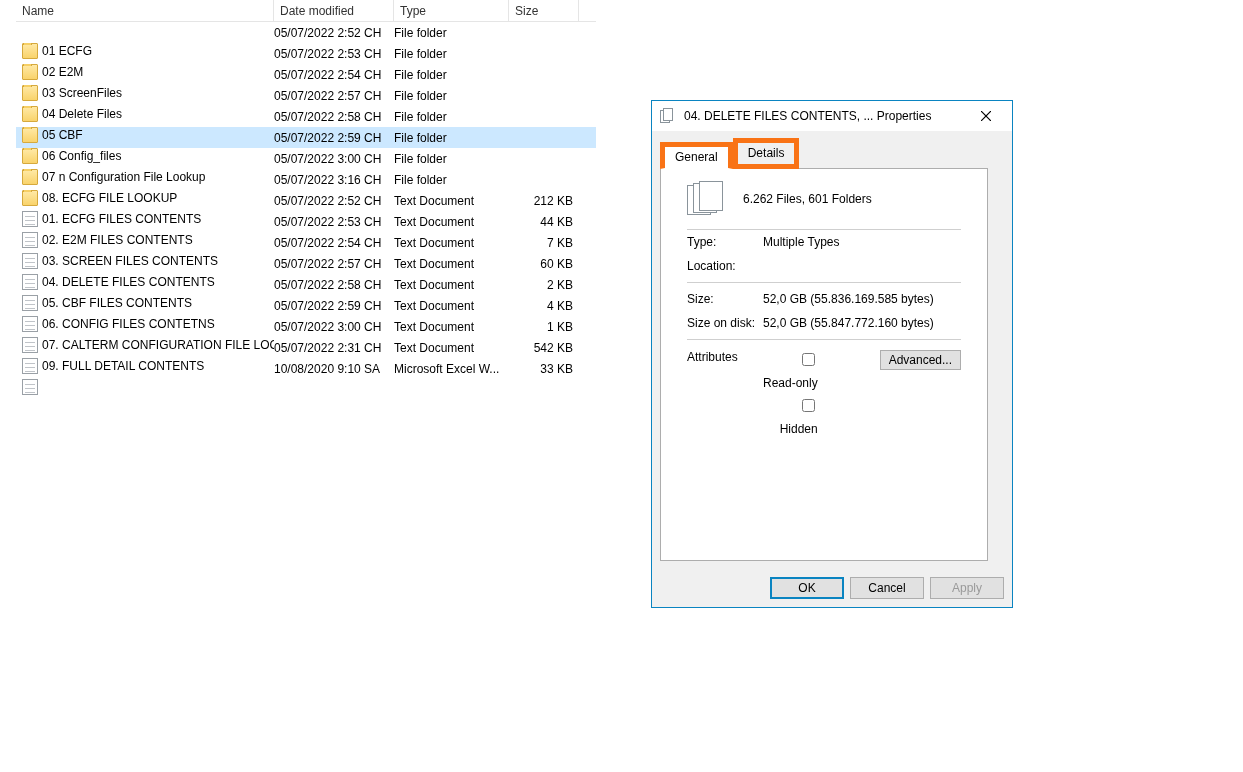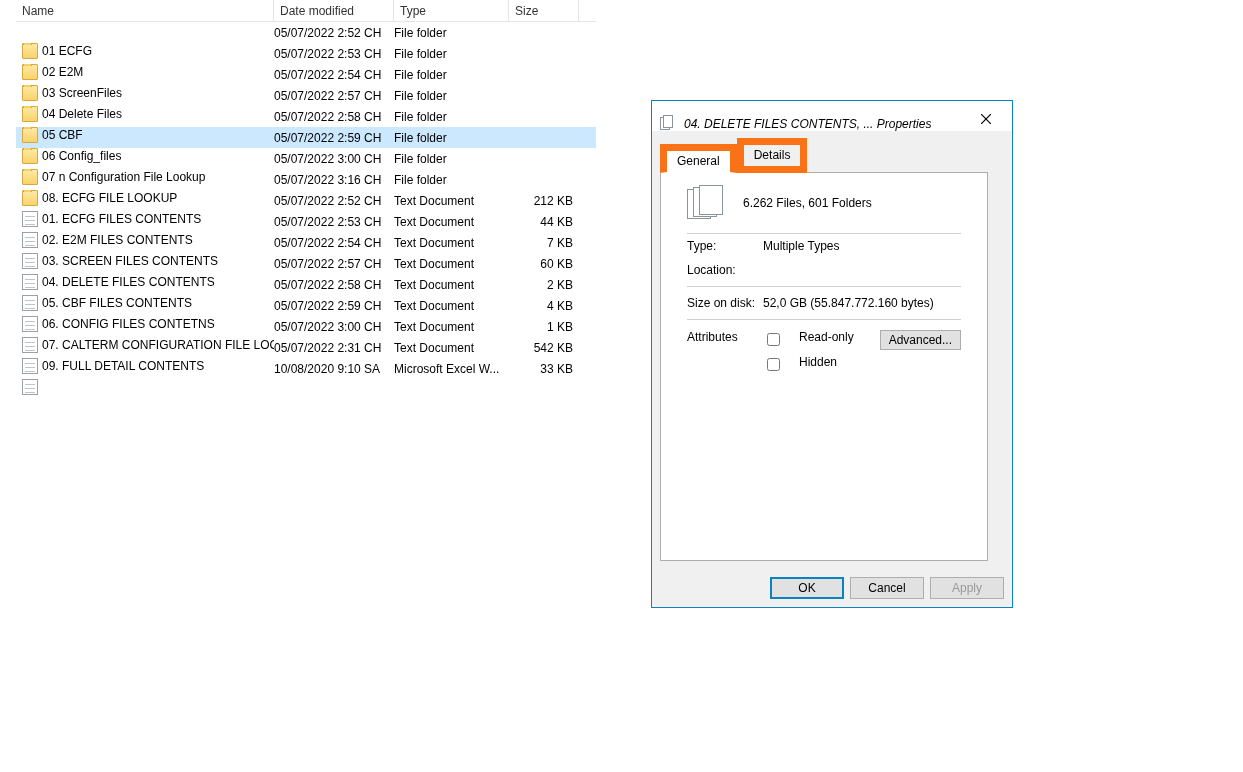--- a/index.html
+++ b/index.html
@@ -90,24 +90,23 @@
     width: 362px;
     height: 508px;
     border: 1px solid #0a84c1;
     background: #f0f0f0;
     display: flex;
     flex-direction: column;
   }
   .titlebar {
     height: 30px;
     background: #ffffff;
-    display:flex; align-items:flex-end;
+    display:flex; align-items:center;
     padding: 0 8px;
     gap: 8px;
-    font-style: italic;
   }
   .titlebar .title-icon {
     width:16px; height:16px; position:relative;
   }
   .titlebar .title-icon .sheet {
     position:absolute; width:10px; height:13px;
     background:#fff; border:1px solid #8a949b;
   }
   .titlebar .title-icon .sheet.a { left:0; top:2px; }
   .titlebar .title-icon .sheet.b { left:3px; top:0; }
@@ -119,21 +118,21 @@
   .titlebar .close svg { width:10px; height:10px; }
 
   .tabs {
     display:flex; align-items:flex-end;
     padding: 6px 8px 0 8px;
     gap:0;
     background:#f0f0f0;
   }
   .tab {
     padding: 3px 10px 4px;
-    border: 7px solid #f97316;
+    border: 5px solid #f97316;
     background: #f0f0f0;
     font-size:12px;
     position:relative;
     top:1px;
     cursor: default;
   }
   .tab.active {
     background:#ffffff;
     border-bottom:1px solid #ffffff;
     z-index:2;
@@ -158,21 +157,21 @@
   .big-icon .sheet.b{left:6px; top:2px;}
   .big-icon .sheet.c{left:12px; top:0;}
   .summary-row { display:flex; align-items:center; padding-bottom:12px; border-bottom:1px solid #cfcfcf; }
   .kv { display:flex; padding:5px 0; }
   .kv .k { width:76px; }
   .kv .v { flex:1; }
   .sep { border-top:1px solid #cfcfcf; margin:4px 0; }
   .attrs { display:flex; padding-top:6px; }
   .attrs .k { width:76px; }
   .attrs .opts { flex:1; display:flex; justify-content:space-between; align-items:flex-start; }
-  .attrs label { display:flex; align-items:flex-start; gap:16px; margin-bottom:6px; }
+  .attrs label { display:flex; align-items:flex-end; gap:7px; margin-bottom:6px;flex-direction:column; }
   .attrs input[type=checkbox]{ width:13px; height:13px; }
   .advanced-btn {
     border:1px solid #adadad; background:#e1e1e1;
     padding:2px 8px; font-size:12px;
   }
 
   .dlg-buttons {
     display:flex; justify-content:flex-end; gap:6px;
     padding: 8px;
     background:#f0f0f0;
@@ -386,20 +385,24 @@
     <div class="kv">
       <span class="k">Type:</span>
       <span class="v">Multiple Types</span>
     </div>
     <div class="kv">
       <span class="k">Location:</span>
       <span class="v"></span>
     </div>
     <div class="sep"></div>
     <div class="kv">
+      <span class="k">Size:</span>
+      <span class="v">52,0 GB (55.836.169.585 bytes)</span>
+    </div>
+    <div class="kv">
       <span class="k">Size on disk:</span>
       <span class="v">52,0 GB (55.847.772.160 bytes)</span>
     </div>
     <div class="sep"></div>
     <div class="attrs">
       <span class="k">Attributes</span>
       <div class="opts">
         <div>
           <label>
             <input type="checkbox" style="">

